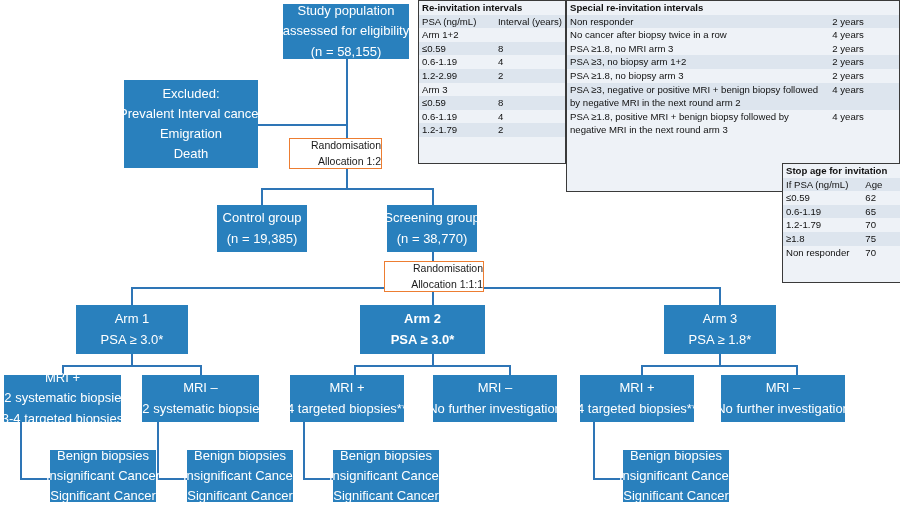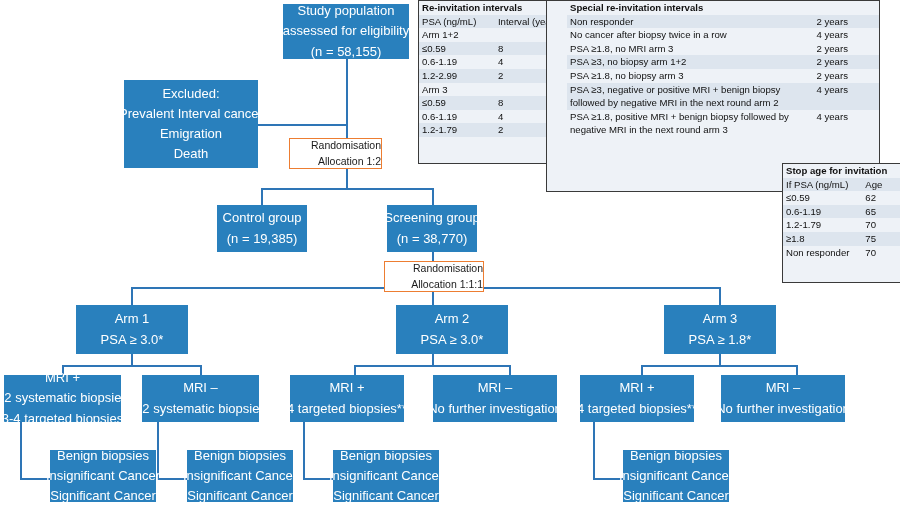--- a/index.html
+++ b/index.html
@@ -169,21 +169,21 @@
   <div class="rbox" style="left:384px; top:261px; width:100px; height:31px;">
     <span class="ln">Randomisation</span>
     <span class="ln">Allocation 1:1:1</span>
   </div>
 
   <div class="fbox" style="left:76px; top:305px; width:112px; height:49px;">
     <span class="ln">Arm 1</span>
     <span class="ln">PSA ≥  3.0*</span>
   </div>
 
-  <div class="fbox" style="left:396px; top:305px; width:112px; height:49px;">
+  <div class="fbox" style="left:360px; top:305px; width:125px; height:49px;font-weight:bold;">
     <span class="ln">Arm 2</span>
     <span class="ln">PSA ≥  3.0*</span>
   </div>
 
   <div class="fbox" style="left:664px; top:305px; width:112px; height:49px;">
     <span class="ln">Arm 3</span>
     <span class="ln">PSA ≥ 1.8*</span>
   </div>
 
   <div class="fbox" style="left:4px; top:375px; width:117px; height:47px;">
@@ -284,21 +284,21 @@
           <td class="num">4</td>
         </tr>
         <tr class="alt">
           <td>1.2-1.79</td>
           <td class="num">2</td>
         </tr>
       </tbody>
     </table>
   </div>
 
-  <div class="dtable" style="left:546px; top:0px; width:334px; height:192px;padding-left:20px;">
+  <div class="dtable" style="left:566px; top:0px; width:334px; height:192px;">
     <table>
       <colgroup>
           <col style="width:79%">
           <col style="width:21%">
         </colgroup>
       <tbody>
         <tr class="hdr">
             <td colspan="2">Special re-invitation intervals</td>
           </tr>
         <tr class="alt">

